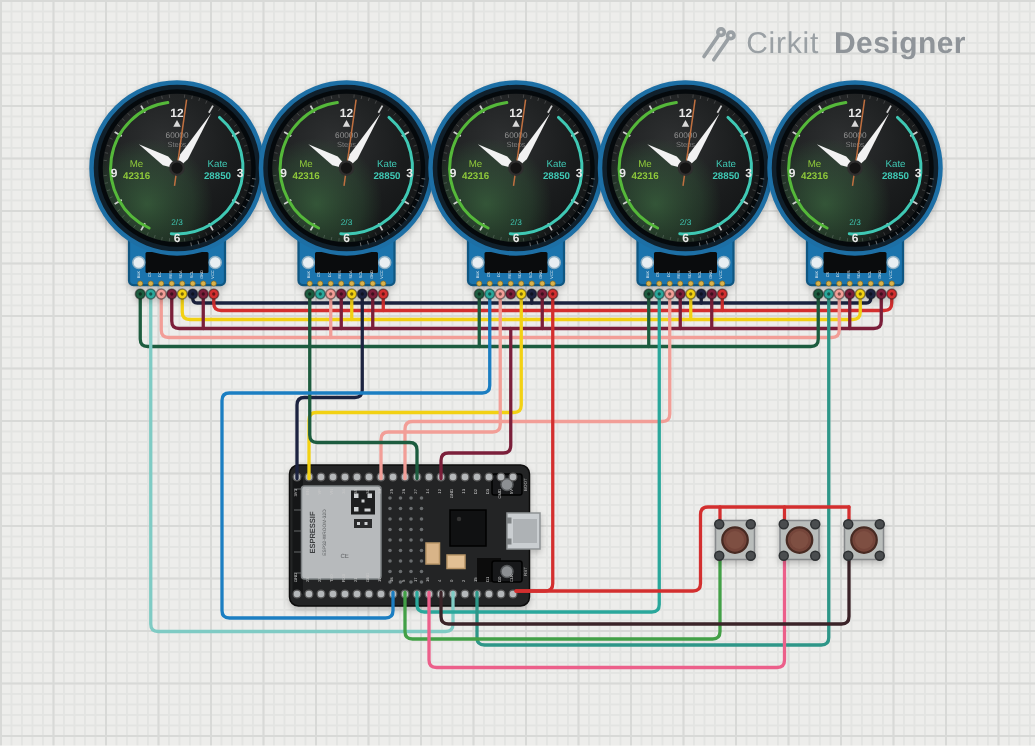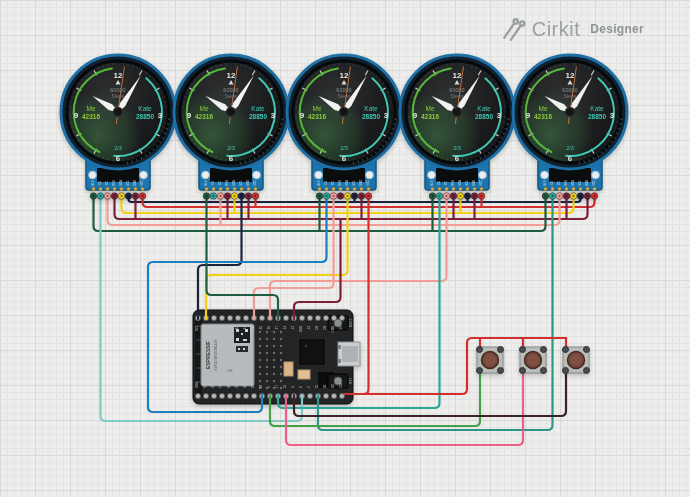--- a/index.html
+++ b/index.html
@@ -8,21 +8,21 @@
   #canvas{position:relative;width:690px;height:497px;
     background-color:#ededeb;
     background-image:
       linear-gradient(#d8d9d7 1px,transparent 1px),
       linear-gradient(90deg,#d8d9d7 1px,transparent 1px),
       linear-gradient(#e3e4e2 1px,transparent 1px),
       linear-gradient(90deg,#e3e4e2 1px,transparent 1px);
     background-size:35px 35px,35px 35px,7px 7px,7px 7px;}
   #logo{position:absolute;top:16px;right:46px;display:flex;align-items:center;gap:6px;z-index:30;}
   #logo .t1{font-size:20px;color:#9aa0a4;font-weight:400;letter-spacing:.5px;}
-  #logo .t2{font-size:12px;color:#8f9499;font-weight:700;letter-spacing:.3px;margin-left:4px;}
+  #logo .t2{font-size:20px;color:#8f9499;font-weight:700;letter-spacing:.3px;margin-left:4px;}
   svg.component{position:absolute;filter:drop-shadow(0 2px 2px rgba(0,0,0,.22));}
   #wires{position:absolute;left:0;top:0;z-index:5;}
   #esp32{z-index:4;}
   .display{z-index:10;}
   .pushbutton{z-index:10;}
   #gdefs{position:absolute;width:0;height:0;}
 </style>
 </head>
 <body>
 

